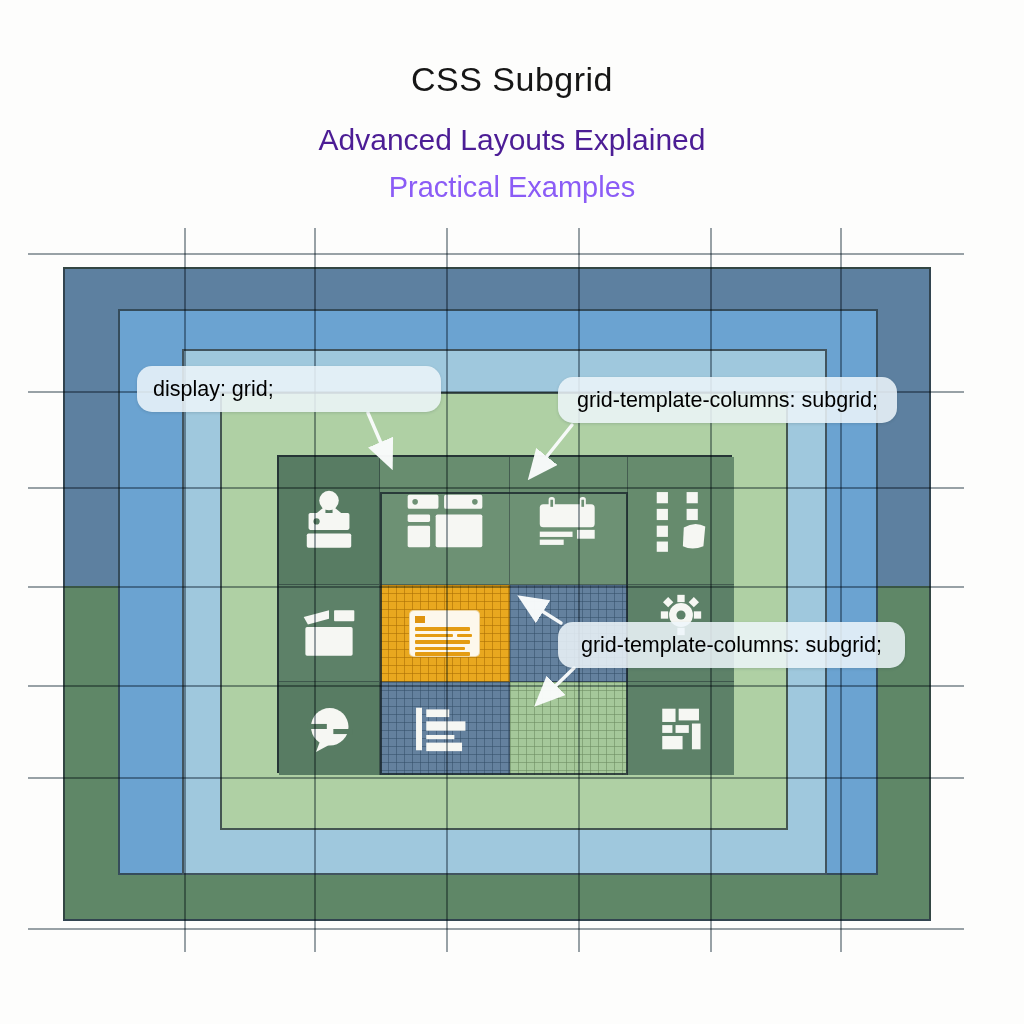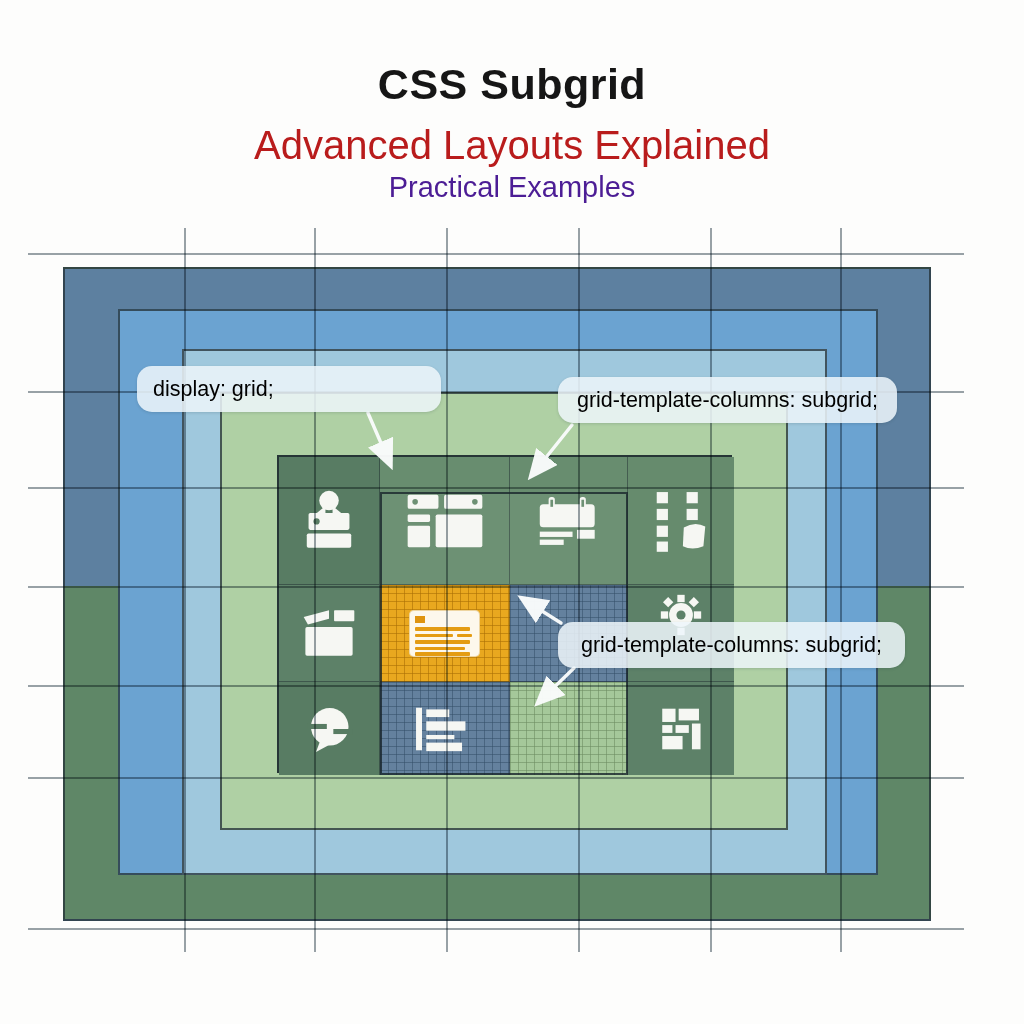--- a/index.html
+++ b/index.html
@@ -2,23 +2,23 @@
 <html><head>
 <meta charset="utf-8">
 <style>
   html,body{margin:0;padding:0;background:#fff;}
   .scene{position:relative;width:1024px;height:1024px;background:#fdfdfc;overflow:hidden;
          font-family:"Liberation Sans","DejaVu Sans",sans-serif;}
   .abs{position:absolute;}
 
   
   .title{left:50%;transform:translateX(-50%);white-space:nowrap;color:#161616;}
-  .t1{top:60px;font-size:43px;font-weight:700;letter-spacing:.5px;}
-  .t2{top:123px;font-size:40px;font-weight:400;color:#b91c1c;}
-  .t3{top:171px;font-size:29px;font-weight:400;color:#4c1d95;}
+  .t1{top:60px;font-size:34px;font-weight:400;letter-spacing:.5px;}
+  .t2{top:123px;font-size:30px;font-weight:400;color:#4c1d95;}
+  .t3{top:171px;font-size:29px;font-weight:400;color:#8b5cf6;}
 
   
   .frame{position:absolute;border:2px solid rgba(38,51,58,.78);box-sizing:border-box;}
   .f1{left:63px;top:267px;width:868px;height:654px;
       background:linear-gradient(180deg,#5d80a0 0 48.7%,#5f8767 48.7% 100%);}
   .f2{left:118px;top:309px;width:760px;height:566px;background:#6ba3d1;}
   .f3{left:182px;top:349px;width:645px;height:526px;background:#9fc8dd;}
   .f4{left:220px;top:392px;width:568px;height:438px;background:#afd0a4;}
 
   

